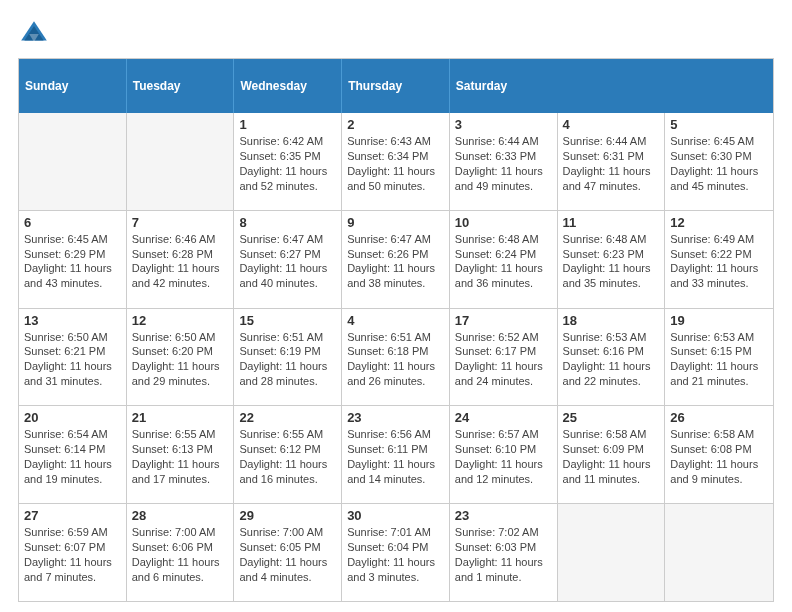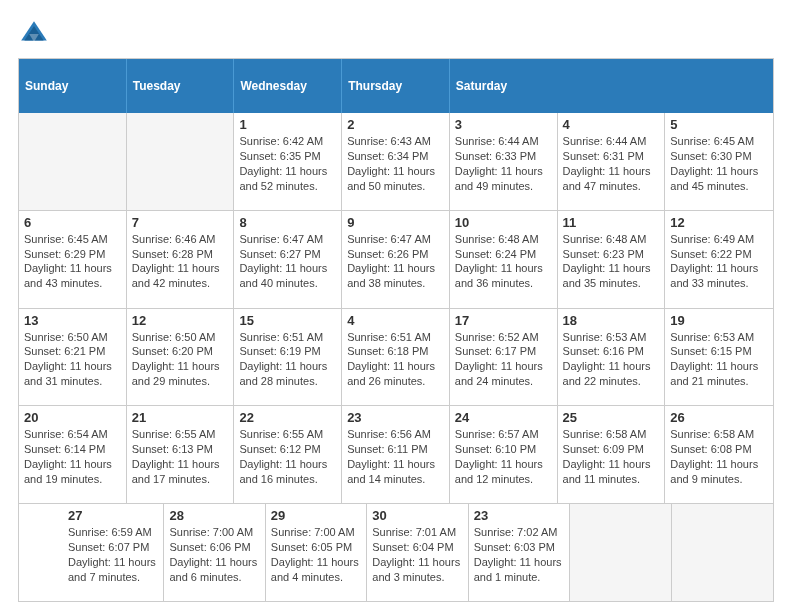--- a/index.html
+++ b/index.html
@@ -78,21 +78,21 @@
       flex: 1;
       display: flex;
       flex-direction: column;
     }
     .cal-row {
       display: grid;
       grid-template-columns: repeat(7, 1fr);
       flex: 1;
       border-bottom: 1px solid #ccc;
     }
-    .cal-row:last-child { border-bottom: none; margin-left: 44px; }
+    .cal-row:last-child { border-bottom: none; }
     .cal-cell {
       padding: 4px 5px;
       border-right: 1px solid #ccc;
       font-size: 9.5px;
       color: #333;
       display: flex;
       flex-direction: column;
       background: #fff;
     }
     .cal-cell:last-child { border-right: none; }

